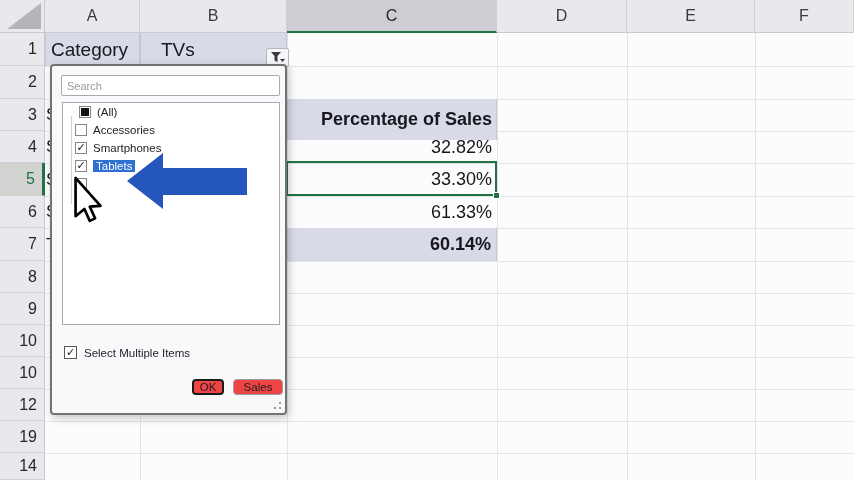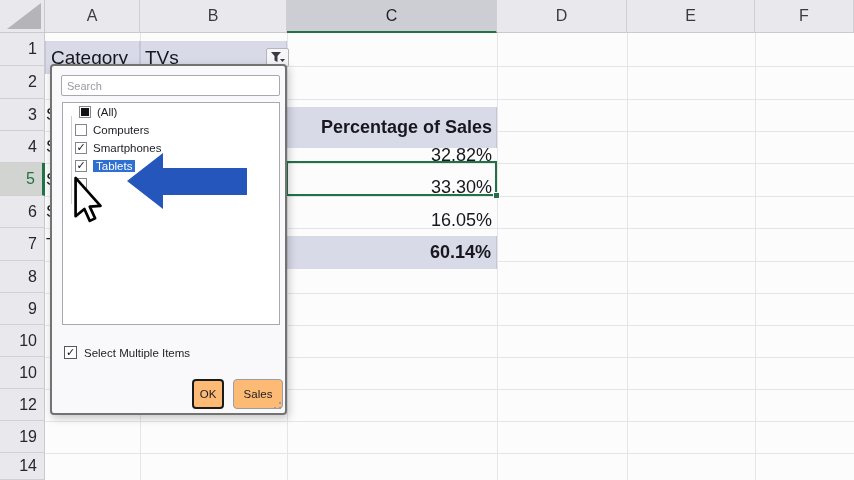--- a/index.html
+++ b/index.html
@@ -18,21 +18,21 @@
   .rowhdr{position:absolute;left:0;width:45px;background:#e9e9ed;box-sizing:border-box;
           border-right:1px solid #c9c9ce;border-bottom:1px solid #cfcfd4;color:#26262c;
           font-size:16px;display:flex;align-items:center;justify-content:flex-end;
           padding-right:7px;z-index:5;}
   .rowhdr.sel{background:#d2d4d2;border-right:3px solid #217346;color:#217346;}
   .hline{position:absolute;left:45px;width:809px;height:1px;background:#e4e4e9;z-index:1;}
   .vline{position:absolute;top:33px;height:447px;width:1px;background:#e4e4e9;z-index:1;}
 
   
   .cell{position:absolute;box-sizing:border-box;font-size:18px;color:#17171d;
-        display:flex;align-items:center;z-index:2;margin-top:8px;}
+        display:flex;align-items:center;z-index:2;}
   .lav{background:#d9dae8;border-left:1px solid #c4c5d6;border-right:1px solid #c4c5d6;}
   .num{justify-content:flex-end;padding-right:5px;}
   .bold{font-weight:bold;}
   .big{font-size:19px;}
   .frag{position:absolute;left:46px;width:7px;overflow:hidden;font-size:17px;color:#1b1b22;
         display:flex;align-items:center;z-index:2;}
   .active-cell{position:absolute;left:286px;top:161px;width:211px;height:35px;
         border:2px solid #217346;box-sizing:border-box;z-index:3;}
   .fill-handle{position:absolute;left:493px;top:192px;width:7px;height:7px;
         background:#217346;border:1px solid #fff;box-sizing:border-box;z-index:3;}
@@ -57,22 +57,22 @@
       margin-left:12px;margin-right:6px;flex:none;display:flex;align-items:center;
       justify-content:center;line-height:1;}
   .cb.all{margin-left:16px;}
   .cb.mixed::after{content:"";width:8px;height:8px;background:#141414;display:block;}
   .cb.checked::after{content:"✓";font-size:11px;color:#111;margin-top:-1px;}
   .hl{background:#2e6fd2;color:#fff;padding:0 3px;}
   .smirow{position:absolute;left:12px;top:280px;display:flex;align-items:center;}
   .smicb{width:13px;height:13px;border:1px solid #56565c;background:#fff;box-sizing:border-box;
          display:flex;align-items:center;justify-content:center;font-size:11px;color:#111;flex:none;}
   .smilbl{margin-left:7px;font-size:11.5px;color:#232329;}
-  .btn{position:absolute;top:313px;height:30px;font-size:11.5px;display:flex;align-items:center;
-       justify-content:center;background:#fdba74;border-radius:4px;color:#1c1c22;box-sizing:border-box;}
+  .btn{position:absolute;top:313px;height:16px;font-size:11.5px;display:flex;align-items:center;
+       justify-content:center;background:#ef4444;border-radius:4px;color:#1c1c22;box-sizing:border-box;}
   .ok{left:140px;width:32px;border:2px solid #1a1a1a;}
   .cancel{left:181px;width:50px;border:1px solid #9c9ca2;}
   .grip{position:absolute;right:4px;bottom:4px;width:10px;height:10px;}
   .grip::before{content:"";position:absolute;right:0;bottom:0;width:2px;height:2px;
        background:#9a9aa0;box-shadow:-4px 4px 0 -2px transparent,-5px -0px #9a9aa0,0 -5px #9a9aa0;}
 
   
   .arrow-svg{position:absolute;left:127px;top:152px;z-index:20;pointer-events:none;}
   .cursor-svg{position:absolute;left:66px;top:174px;z-index:30;pointer-events:none;}
 </style>
@@ -124,34 +124,34 @@
       <div class="rowhdr" style="top: 389px; height: 32px;">12</div>
       <div class="rowhdr" style="top: 421px; height: 32px;">19</div>
       <div class="rowhdr" style="top: 453px; height: 27px;">14</div>
     </div>
 
   <div class="corner">
     <div class="corner-tri"></div>
   </div>
 
   <div class="cell lav big" style="left:45px;top:33px;width:95px;height:33px;padding-left:5px;">Category</div>
-  <div class="cell lav big" style="left:140px;top:33px;width:147px;height:33px;padding-left:4px;">TVs</div>
+  <div class="cell lav big" style="left:140px;top:33px;width:147px;height:33px;padding-left:20px;">TVs</div>
 
   <div class="filterbtn">
     <svg width="15" height="13" viewBox="0 0 15 13">
       <polygon points="1,1 11,1 7.5,5 7.5,11 4.5,9.5 4.5,5" fill="#3a3a42"></polygon>
       <polygon points="10,8 15,8 12.5,11" fill="#3a3a42"></polygon>
     </svg>
   </div>
 
   <div class="cell lav bold" style="left:287px;top:99px;width:210px;height:41px;justify-content:flex-end;padding-right:4px;">Percentage of Sales</div>
   <div id="pct-cells">
       <div class="cell num" style="left: 287px; width: 210px; top: 131px; height: 32px;">32.82%</div>
       <div class="cell num" style="left: 287px; width: 210px; top: 163px; height: 33px;">33.30%</div>
-      <div class="cell num" style="left: 287px; width: 210px; top: 196px; height: 32px;">16.05%</div>
+      <div class="cell num" style="left: 287px; width: 210px; top: 196px; height: 32px;">61.33%</div>
       <div class="cell num lav bold" style="left: 287px; width: 210px; top: 228px; height: 33px;">60.14%</div>
     </div>
 
   <div class="active-cell"></div>
   <div class="fill-handle"></div>
 
   <div id="frags">
       <div class="frag" style="top: 99px; height: 32px;">S</div>
       <div class="frag" style="top: 131px; height: 32px;">S</div>
       <div class="frag" style="top: 163px; height: 33px;">S</div>
@@ -163,21 +163,21 @@
     <input class="search" type="text" placeholder="Search" style="">
     <div class="listbox">
       <div class="treeline"></div>
       <div id="fitems">
           <div class="fitem">
             <div class="cb all mixed"></div>
             <div>(All)</div>
           </div>
           <div class="fitem">
             <div class="cb"></div>
-            <div>Computers</div>
+            <div>Accessories</div>
           </div>
           <div class="fitem">
             <div class="cb checked"></div>
             <div>Smartphones</div>
           </div>
           <div class="fitem">
             <div class="cb checked"></div>
             <div class="hl">Tablets</div>
           </div>
           <div class="fitem">

